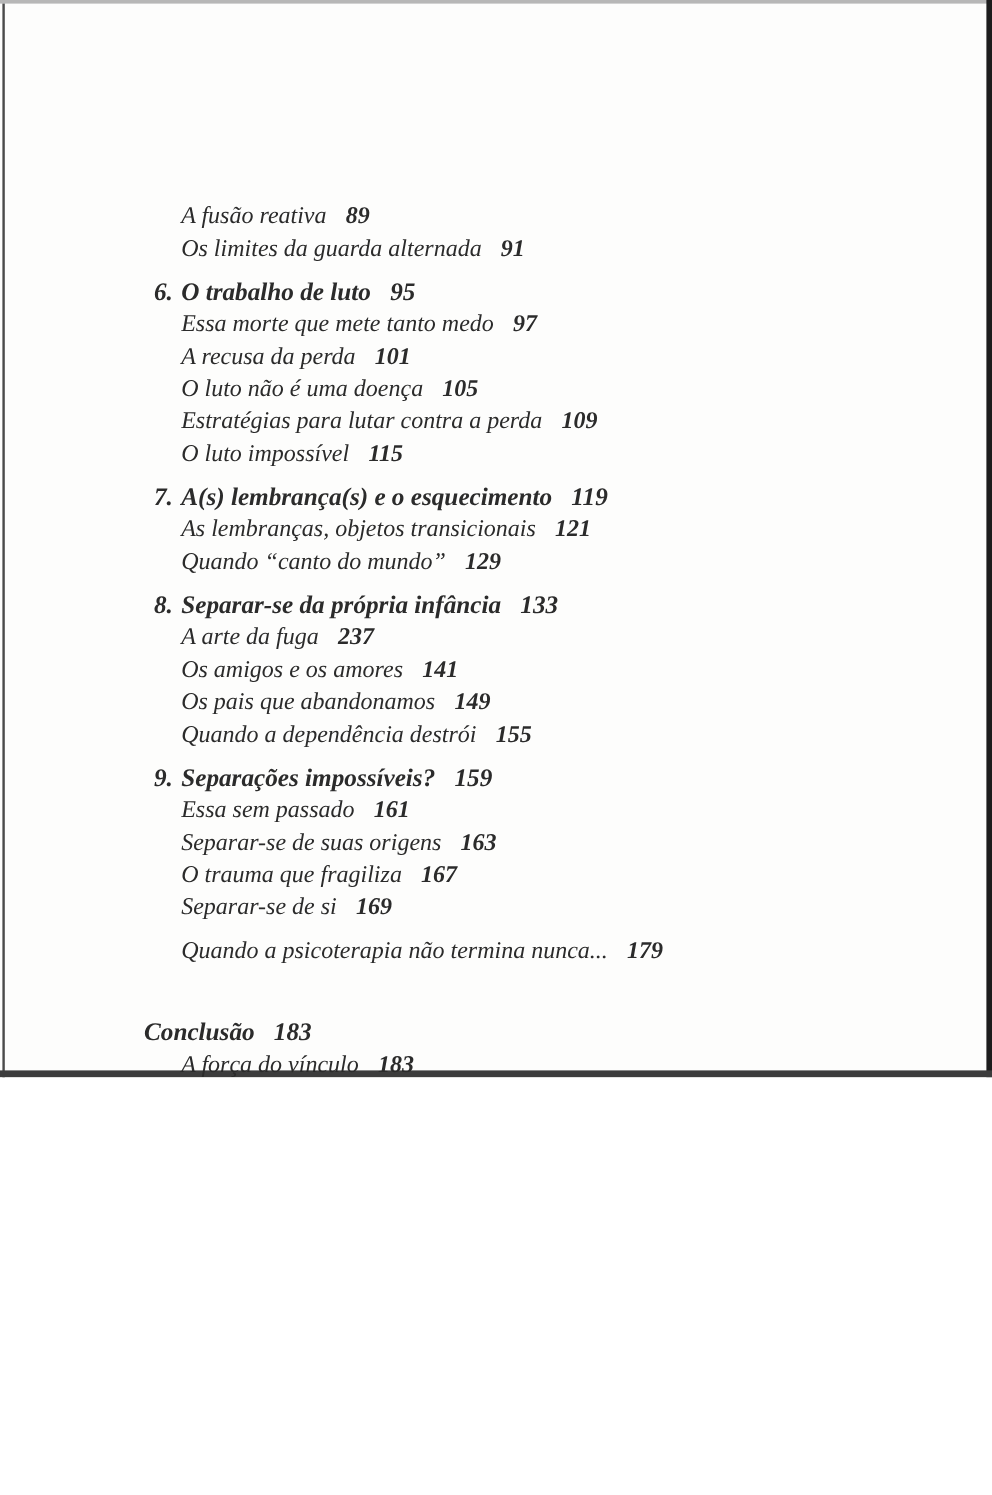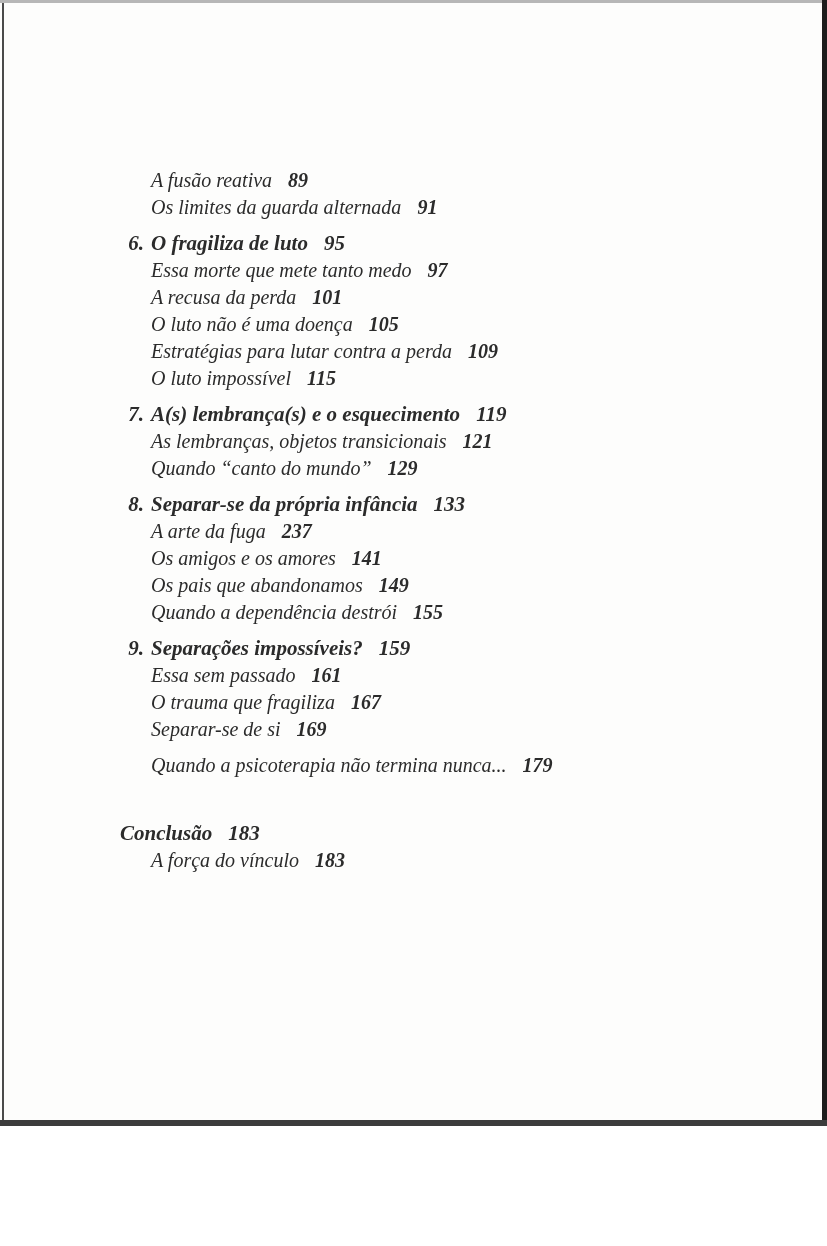--- a/index.html
+++ b/index.html
@@ -3,21 +3,21 @@
 <meta charset="utf-8">
 <style>
   html, body {
     margin: 0;
     padding: 0;
     background: #ffffff;
   }
   .page {
     position: relative;
     width: 827px;
-    height: 1126px;
+    height: 898px;
     background: #fdfdfc;
     overflow: hidden;
     font-family: "Liberation Serif", serif;
     color: #2b2b2b;
   }
   
   .edge-top {
     position: absolute; top: 0; left: 0;
     width: 100%; height: 3px;
     background: #b7b7b7;
@@ -87,21 +87,21 @@
       <div class="line sub">
         <span>A fusão reativa</span><span class="pg">89</span>
       </div>
       <div class="line sub">
         <span>Os limites da guarda alternada</span><span class="pg">91</span>
       </div>
     </div>
 
     <div class="toc-group">
       <div class="line chapter">
-        <span class="num">6.</span><span>O fragiliza de luto</span><span class="pg">95</span>
+        <span class="num">6.</span><span>O trabalho de luto</span><span class="pg">95</span>
       </div>
       <div class="line sub">
         <span>Essa morte que mete tanto medo</span><span class="pg">97</span>
       </div>
       <div class="line sub">
         <span>A recusa da perda</span><span class="pg">101</span>
       </div>
       <div class="line sub">
         <span>O luto não é uma doença</span><span class="pg">105</span>
       </div>
@@ -144,20 +144,23 @@
     </div>
 
     <div class="toc-group">
       <div class="line chapter">
         <span class="num">9.</span><span>Separações impossíveis?</span><span class="pg">159</span>
       </div>
       <div class="line sub">
         <span>Essa sem passado</span><span class="pg">161</span>
       </div>
       <div class="line sub">
+        <span>Separar-se de suas origens</span><span class="pg">163</span>
+      </div>
+      <div class="line sub">
         <span>O trauma que fragiliza</span><span class="pg">167</span>
       </div>
       <div class="line sub">
         <span>Separar-se de si</span><span class="pg">169</span>
       </div>
     </div>
 
     <div class="toc-group">
       <div class="line sub">
         <span>Quando a psicoterapia não termina nunca...</span><span class="pg">179</span>

